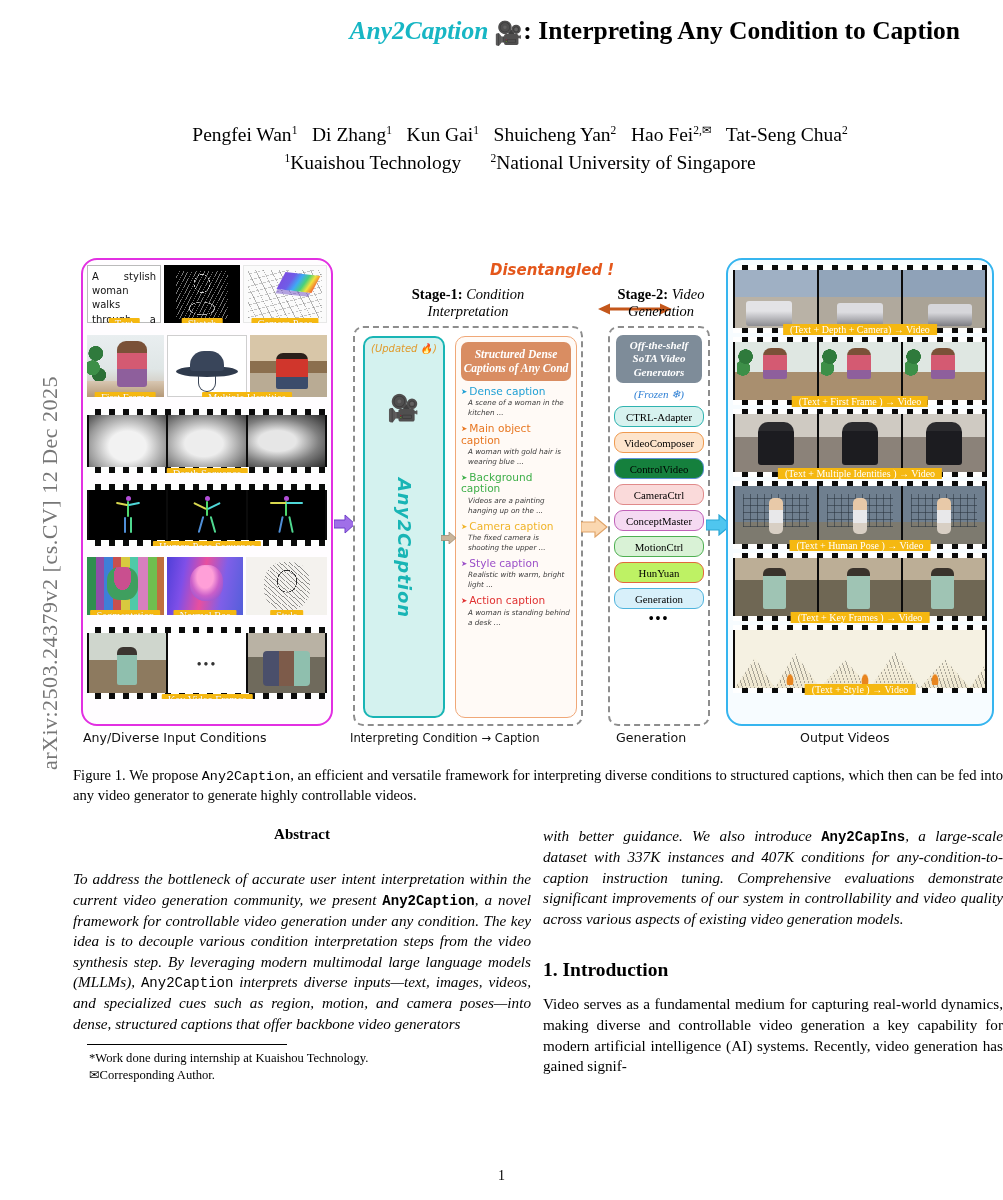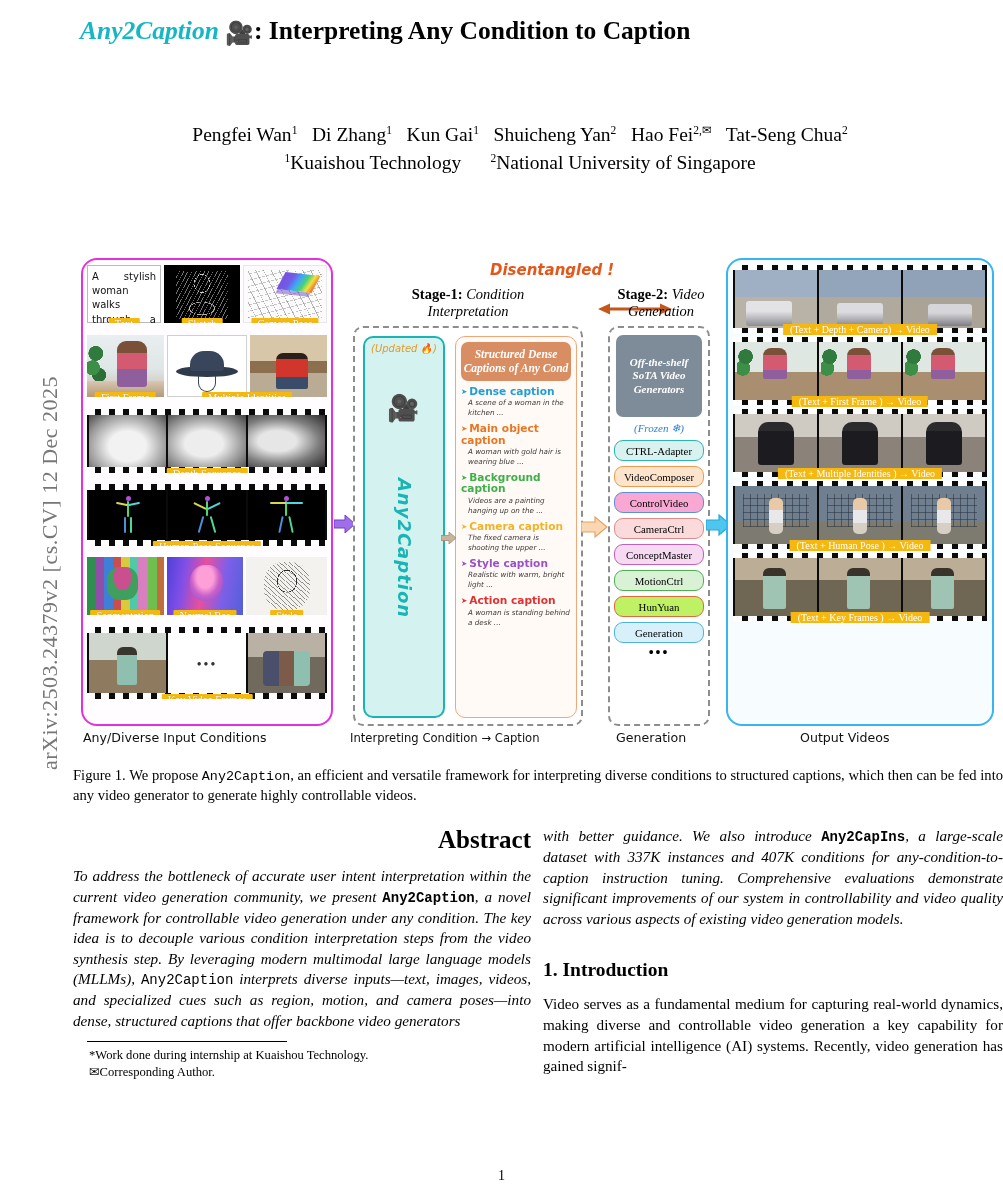--- a/index.html
+++ b/index.html
@@ -16,21 +16,21 @@
   .arxiv-stamp {
     position: absolute; left: -300px; top: 560px;
     width: 700px; text-align: center;
     transform: rotate(-90deg);
     font-family: "Liberation Serif", serif;
     font-size: 22px; color: #777; letter-spacing: 0.5px;
     white-space: nowrap;
   }
 
   
-  .title-block { position: absolute; left: 80px; top: 14px; width: 880px; text-align: left; }
+  .title-block { position: absolute; left: 80px; top: 14px; width: 880px; text-align: right; }
   .title-line { font-size: 25.5px; font-weight: bold; line-height: 1.33; white-space: nowrap; }
   .brand-ital {
     font-style: italic; color: #17b6c4; font-weight: bold;
     font-family: "Liberation Serif", serif;
   }
   .cam-emoji { font-size: 23px; vertical-align: -2px; letter-spacing: 0; }
 
   
   .authors { position: absolute; left: 80px; top: 122px; width: 880px; text-align: center; }
   .auth-line { font-size: 19.5px; line-height: 1.38; white-space: nowrap; }
@@ -221,39 +221,39 @@
     border: 1.5px solid #f0a878; border-radius: 10px; background: #fffaf6;
     padding: 5px 5px;
   }
   .caps-title {
     background: #d98d62; color: #fff; border-radius: 7px;
     font-family: "Liberation Serif", serif; font-style: italic; font-weight: bold;
     font-size: 11.5px; line-height: 1.25; text-align: center; padding: 5px 2px;
   }
   .cap-item { margin-top: 5px; }
   .cap-head {
-    font-family: "DejaVu Sans", sans-serif; font-size: 10.6px; font-weight: bold;
+    font-family: "DejaVu Sans", sans-serif; font-size: 10.6px; font-weight: normal;
     line-height: 1.08;
   }
   .cap-head::before { content: "\27A4"; font-size: 7.5px; margin-right: 2px; vertical-align: 1px; }
   .cap-body {
     font-family: "DejaVu Sans", sans-serif; font-style: italic; font-size: 7.2px;
     line-height: 1.38; color: #3a3a3a; padding-left: 7px; margin-top: 1px;
   }
 
   
   .stage2-box {
     position: absolute; left: 530px; top: 68px; width: 102px; height: 400px;
     border: 2px dashed #8d8d8d; border-radius: 10px; background: #fff;
     padding: 7px 6px; display: flex; flex-direction: column; gap: 5px; align-items: center;
   }
   .sota-chip {
     width: 86px; background: #7e8c99; color: #fff; border-radius: 7px;
     font-family: "Liberation Serif", serif; font-style: italic; font-weight: bold;
-    font-size: 11px; line-height: 1.22; text-align: center; padding: 21px 2px;
+    font-size: 11px; line-height: 1.22; text-align: center; padding: 4px 2px;
   }
   .frozen {
     font-family: "Liberation Serif", serif; font-style: italic; font-size: 11px;
     color: #2d7fd4; white-space: nowrap;
   }
   .gen-chip {
     width: 90px; border-radius: 9px; text-align: center;
     font-family: "Liberation Serif", serif; font-size: 10.8px;
     padding: 3.5px 2px; white-space: nowrap;
   }
@@ -334,21 +334,21 @@
   
   .fig-caption {
     position: absolute; left: 73px; top: 766px; width: 930px;
     font-size: 14.6px; line-height: 1.26; text-align: justify;
   }
   .mono { font-family: "Liberation Mono", monospace; font-size: 13.4px; }
 
   
   .col-left  { position: absolute; left: 73px;  top: 826px; width: 458px; }
   .col-right { position: absolute; left: 543px; top: 826px; width: 460px; }
-  .sec-title { text-align: right; font-size: 25px; font-weight: bold; margin-bottom: 12px; }
+  .sec-title { text-align: center; font-size: 15px; font-weight: bold; margin-bottom: 26px; }
   .abstract-p {
     font-style: italic; font-size: 15.2px; line-height: 1.355; text-align: justify;
     hyphens: auto;
   }
   .abstract-p .mono-b { font-family: "Liberation Mono", monospace; font-weight: bold; font-style: normal; font-size: 14px; }
   .abstract-p .mono-n { font-family: "Liberation Mono", monospace; font-style: normal; font-size: 14px; }
   .footnote-rule { width: 200px; height: 1px; background: #000; margin: 9px 0 5px 14px; }
   .footnote { font-size: 12.6px; line-height: 1.4; padding-left: 26px; text-indent: -10px; }
   .h1 { font-size: 19.5px; font-weight: bold; margin: 30px 0 13px; }
   .body-p { font-size: 15.2px; line-height: 1.355; text-align: justify; }
@@ -577,21 +577,21 @@
       <svg width="27" height="22" viewBox="0 0 27 22">
         <polygon points="0,6 14,6 14,1 26,11 14,21 14,16 0,16" fill="#fad7b0" stroke="#e0a469" stroke-width="1.2"></polygon>
       </svg>
     </div>
 
     <div class="stage2-box">
       <div class="sota-chip">Off-the-shelf SoTA Video Generators</div>
       <div class="frozen">(Frozen ❄)</div>
       <div class="gen-chip" style="background:#d7f2ef;border:1.4px solid #2fb3b0;">CTRL-Adapter</div>
       <div class="gen-chip" style="background:#fde4cc;border:1.4px solid #ef9a4f;">VideoComposer</div>
-      <div class="gen-chip" style="background:#f9a8d4;border:1.4px solid #5d8fd6;">ControlVideo</div>
+      <div class="gen-chip" style="background:#15803d;border:1.4px solid #5d8fd6;">ControlVideo</div>
       <div class="gen-chip" style="background:#fadada;border:1.4px solid #e08a8a;">CameraCtrl</div>
       <div class="gen-chip" style="background:#f5daf2;border:1.4px solid #c062b8;">ConceptMaster</div>
       <div class="gen-chip" style="background:#d9f2d6;border:1.4px solid #4fb052;">MotionCtrl</div>
       <div class="gen-chip" style="background:#bef264;border:1.4px solid #e2693c;">HunYuan</div>
       <div class="gen-chip" style="background:#d8f0fa;border:1.4px solid #4fb4dd;">Generation</div>
       <div class="dots-chip">•••</div>
     </div>
 
     <div class="arrow-wrap" style="left:628px; top:256px;">
       <svg width="26" height="22" viewBox="0 0 26 22">
@@ -639,20 +639,29 @@
 
       <div class="out-strip">
         <div class="out-inner">
             <div class="kf"></div>
             <div class="kf"></div>
             <div class="kf"></div>
           </div>
         <div class="otag">(Text + Key Frames ) → Video</div>
       </div>
 
+      <div class="out-strip">
+        <div class="out-inner" style="gap:0;">
+            <div class="st">
+              <div class="st-mt"></div>
+              <div class="st-fire"></div>
+            </div>
+          </div>
+        <div class="otag">(Text + Style ) → Video</div>
+      </div>
     </div>
 
     <div class="panel-label" style="left:5px;  top:472px;">Any/Diverse Input Conditions</div>
     <div class="panel-label" style="left:272px;top:473px; font-size:11.6px;">Interpreting Condition → Caption</div>
     <div class="panel-label" style="left:538px;top:472px;">Generation</div>
     <div class="panel-label" style="left:722px;top:472px;">Output Videos</div>
   </div>
 
   <div class="fig-caption">
     <span>Figure 1.  We propose </span><span class="mono">Any2Caption</span><span>, an efficient and versatile framework for interpreting diverse conditions to structured captions, which then can be fed into any video generator to generate highly controllable videos.</span>

